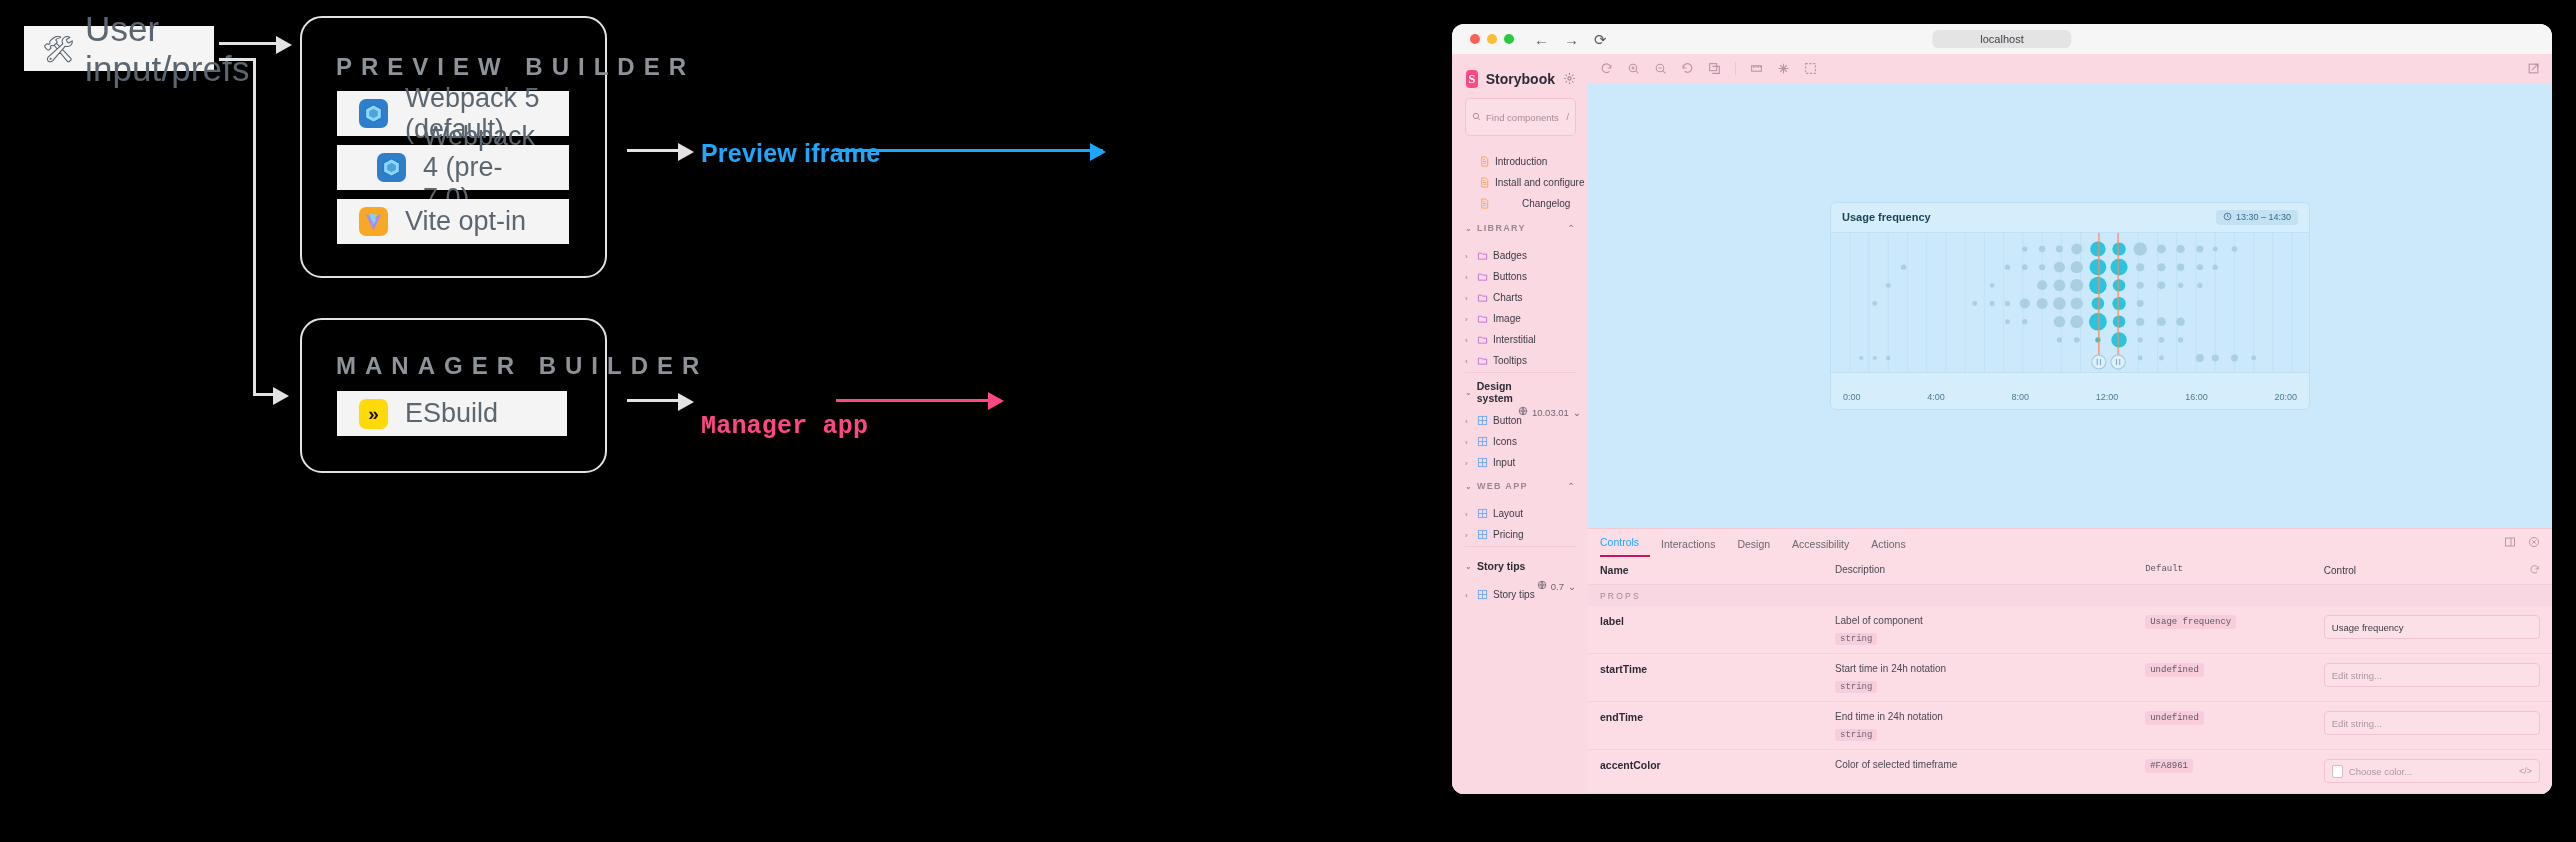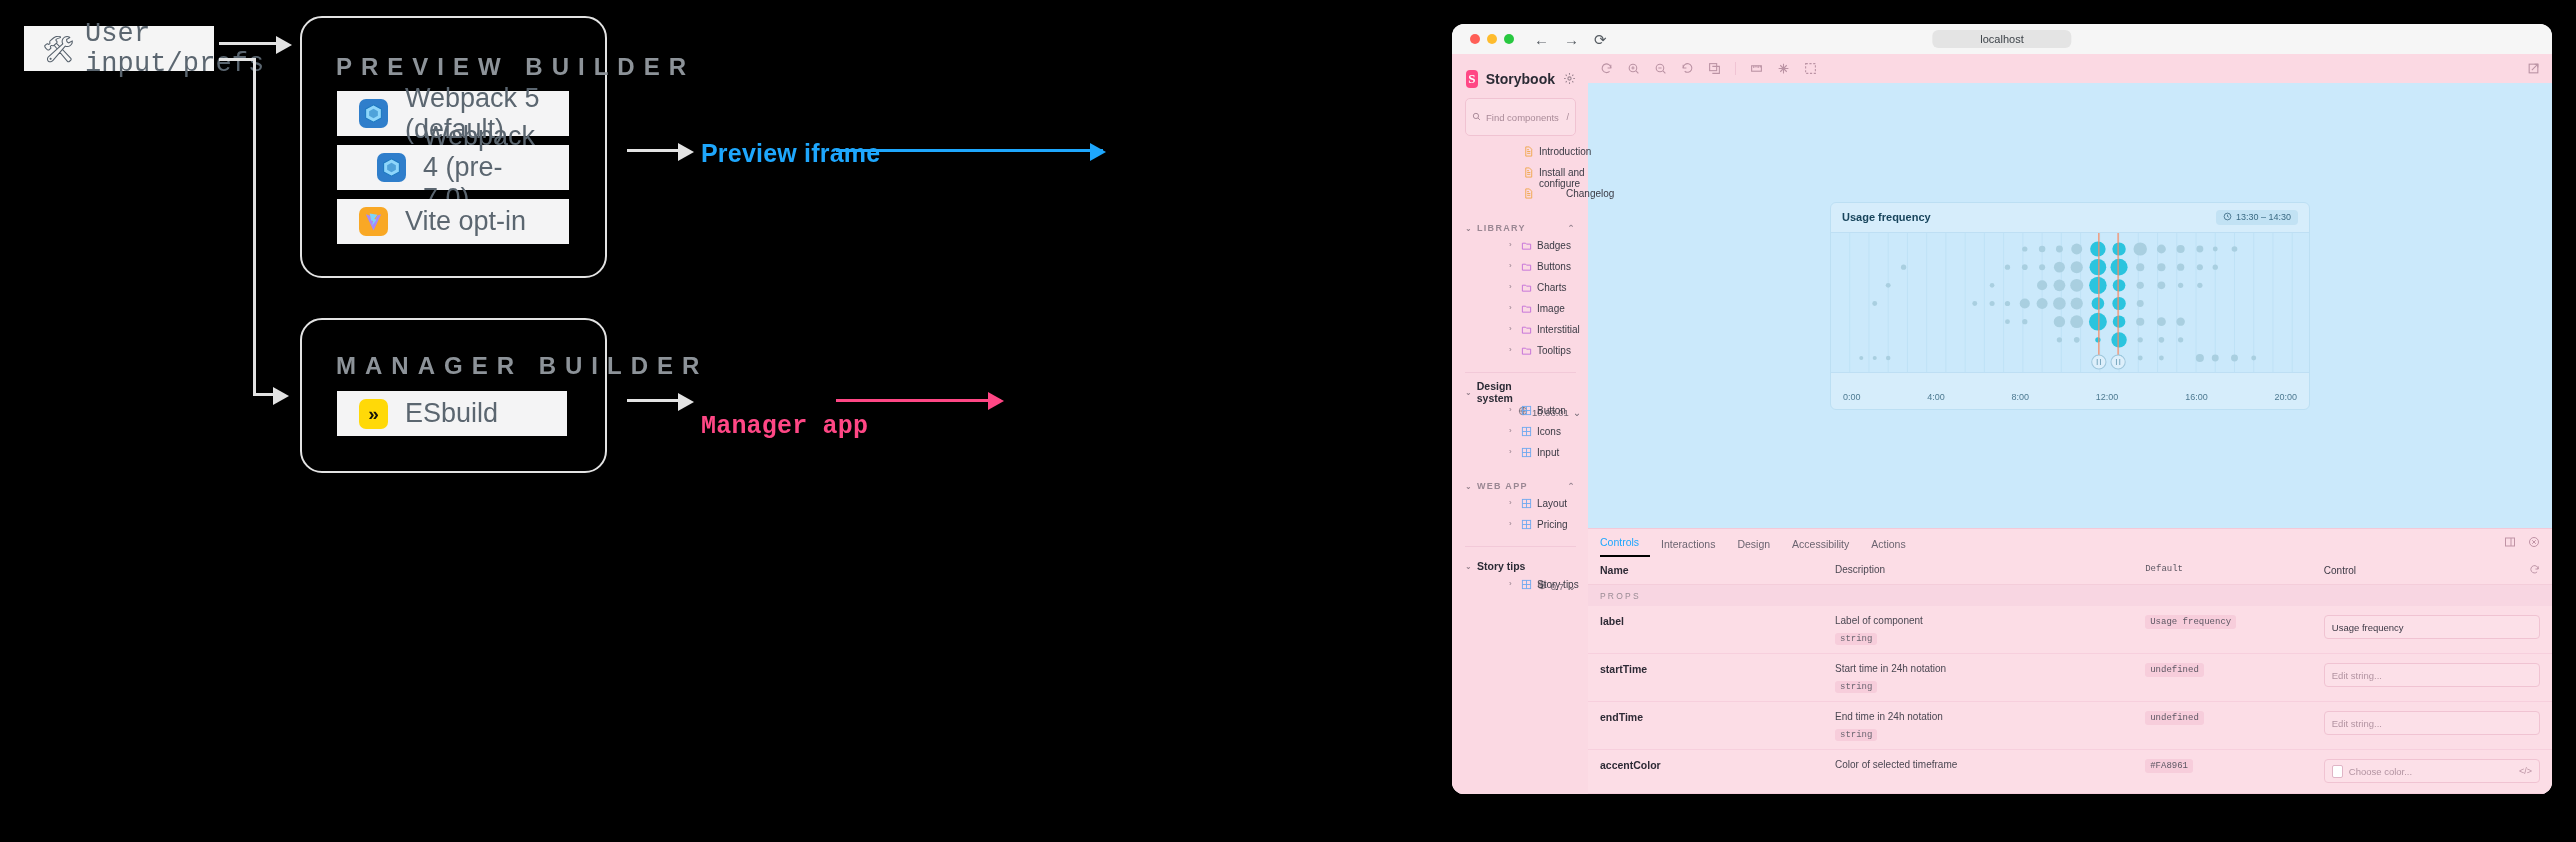--- a/index.html
+++ b/index.html
@@ -10,21 +10,21 @@
   }
   .stage{position:relative;width:2576px;height:842px;}
 
   
   .chip{
     position:absolute;background:#f5f5f5;display:flex;align-items:center;
     gap:10px;padding:0 18px;box-sizing:border-box;
     color:#55606b;
   }
   .chip .glyph{font-size:26px;line-height:1;}
-  .chip .ctext{font-size:27px;color:#5b6670;letter-spacing:.1px;font-family:Liberation Mono, monospace;}
+  .chip .ctext{font-size:35px;color:#5b6670;letter-spacing:.1px;}
 
   .panel{
     position:absolute;border:2px solid #e3e3e3;border-radius:22px;
     box-sizing:border-box;background:#000;
   }
   .panel-title{
     position:absolute;color:#8d9399;font-size:24px;font-weight:700;
     letter-spacing:9px;
   }
   .row{
@@ -83,22 +83,22 @@
   .sblogo{width:18px;height:18px;border-radius:4px;background:#ff4785;color:#fff;
     font-size:13px;font-weight:700;display:flex;align-items:center;
     justify-content:center;font-family:"Liberation Serif",serif;}
   .sbname{font-size:14px;font-weight:700;color:#2b2b35;}
   .sbgear{margin-left:auto;color:#9c8591;font-size:13px;line-height:1;}
   .search{margin:0 12px 10px 13px;border:1px solid #f0c3d2;border-radius:5px;
     height:20px;display:flex;align-items:center;gap:5px;padding:8px 6px;
     color:#a98a98;font-size:9.5px;background:rgba(255,255,255,.16);}
   .search .sl{margin-left:auto;font-size:9px;}
   .tree{padding:0 0 0 13px;}
-  .titem{display:flex;align-items:flex-start;gap:5px;height:21px;font-size:10px;
-    color:#3a3a44;margin-left:44px;}
+  .titem{display:flex;align-items:flex-end;gap:5px;height:21px;font-size:10px;
+    color:#3a3a44;}
   .chev{color:#8e7a86;font-size:8px;width:7px;display:inline-block;}
   .ficon{width:11px;height:11px;display:block;}
   .grp{display:flex;align-items:center;gap:5px;height:24px;font-size:9px;
     letter-spacing:1.3px;color:#9a8793;font-weight:600;padding-right:12px;}
   .grp .spacer{margin-left:auto;font-size:9px;}
   .grp2{display:flex;align-items:center;gap:5px;height:26px;font-size:10.5px;
     color:#2b2b35;font-weight:700;padding-right:12px;letter-spacing:0;}
   .grp2 .ver{margin-left:auto;font-size:9.5px;font-weight:400;color:#6d6570;
     display:flex;align-items:center;gap:4px;margin-top:40px;}
   .hr{height:1px;background:#f2c9d8;margin:6px 12px 6px 0;}
@@ -124,21 +124,21 @@
     border-top:1px solid #bedff4;border-bottom:1px solid #bedff4;}
   .plot svg{display:block;width:100%;height:100%;}
   .axis{display:flex;justify-content:space-between;padding:5px 12px 7px 12px;
     font-size:9px;color:#4d7a91;margin-top:14px;}
 
   
   .panelbar{height:28px;background:#fcdde6;display:flex;align-items:flex-end;
     padding:0 12px;border-top:1px solid #f3c9d8;}
   .ptab{font-size:10.5px;color:#6b6470;padding:0 11px 7px 11px;cursor:default;}
   .ptab:first-child{padding-left:0;}
-  .ptab.active{color:#1ea7fd;border-bottom:2px solid #000000;}
+  .ptab.active{color:#1ea7fd;border-bottom:2px solid #be185d;}
   .panelbar .picons{margin-left:auto;display:flex;gap:12px;padding-bottom:5px;
     color:#c093a5;}
   .tablehdr{display:flex;font-size:10px;color:#3c3945;padding:7px 12px 7px 12px;
     border-bottom:1px solid #f4cdda;background:#fcdde6;}
   .props-label{font-size:8.5px;letter-spacing:2.2px;color:#9a8c95;
     padding:6px 12px 5px 12px;background:#f8d6e2;}
   .trow{display:flex;padding:9px 12px 8px 12px;border-bottom:1px solid #f7cfdd;
     background:#fcdde6;}
   .c-name{width:25%;font-size:10.5px;color:#2d2a35;font-weight:700;}
   .c-desc{width:33%;font-size:10px;color:#4a4752;}

